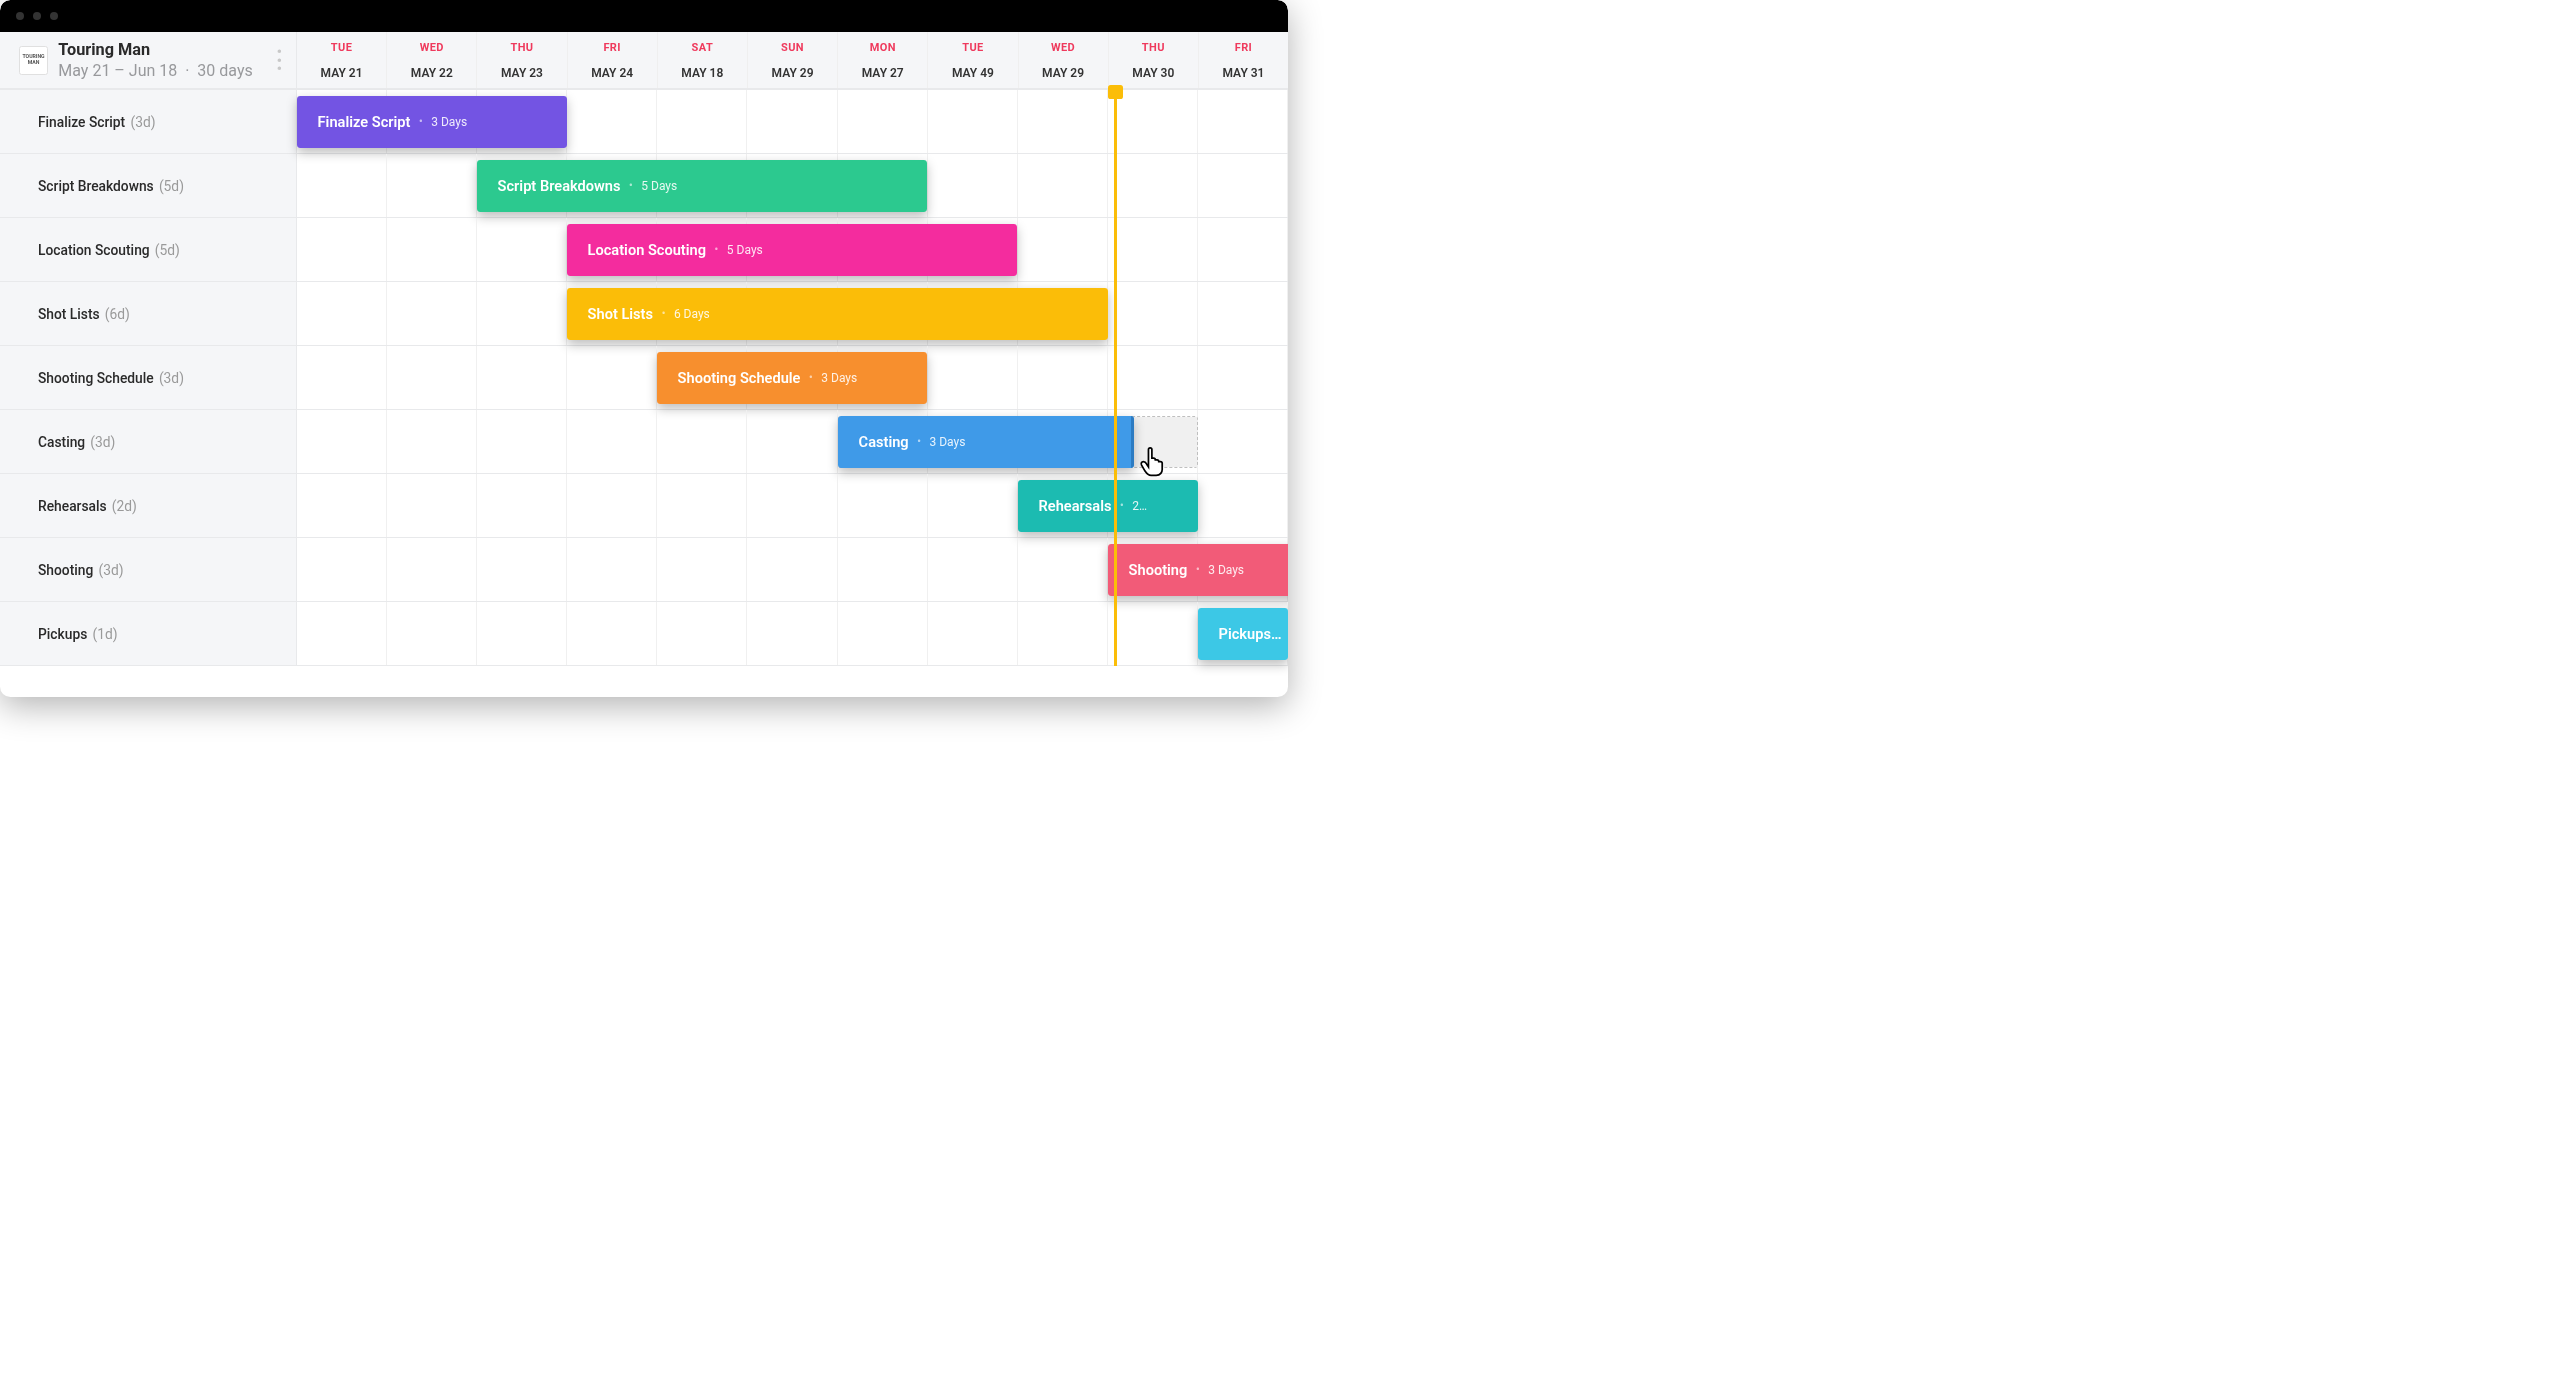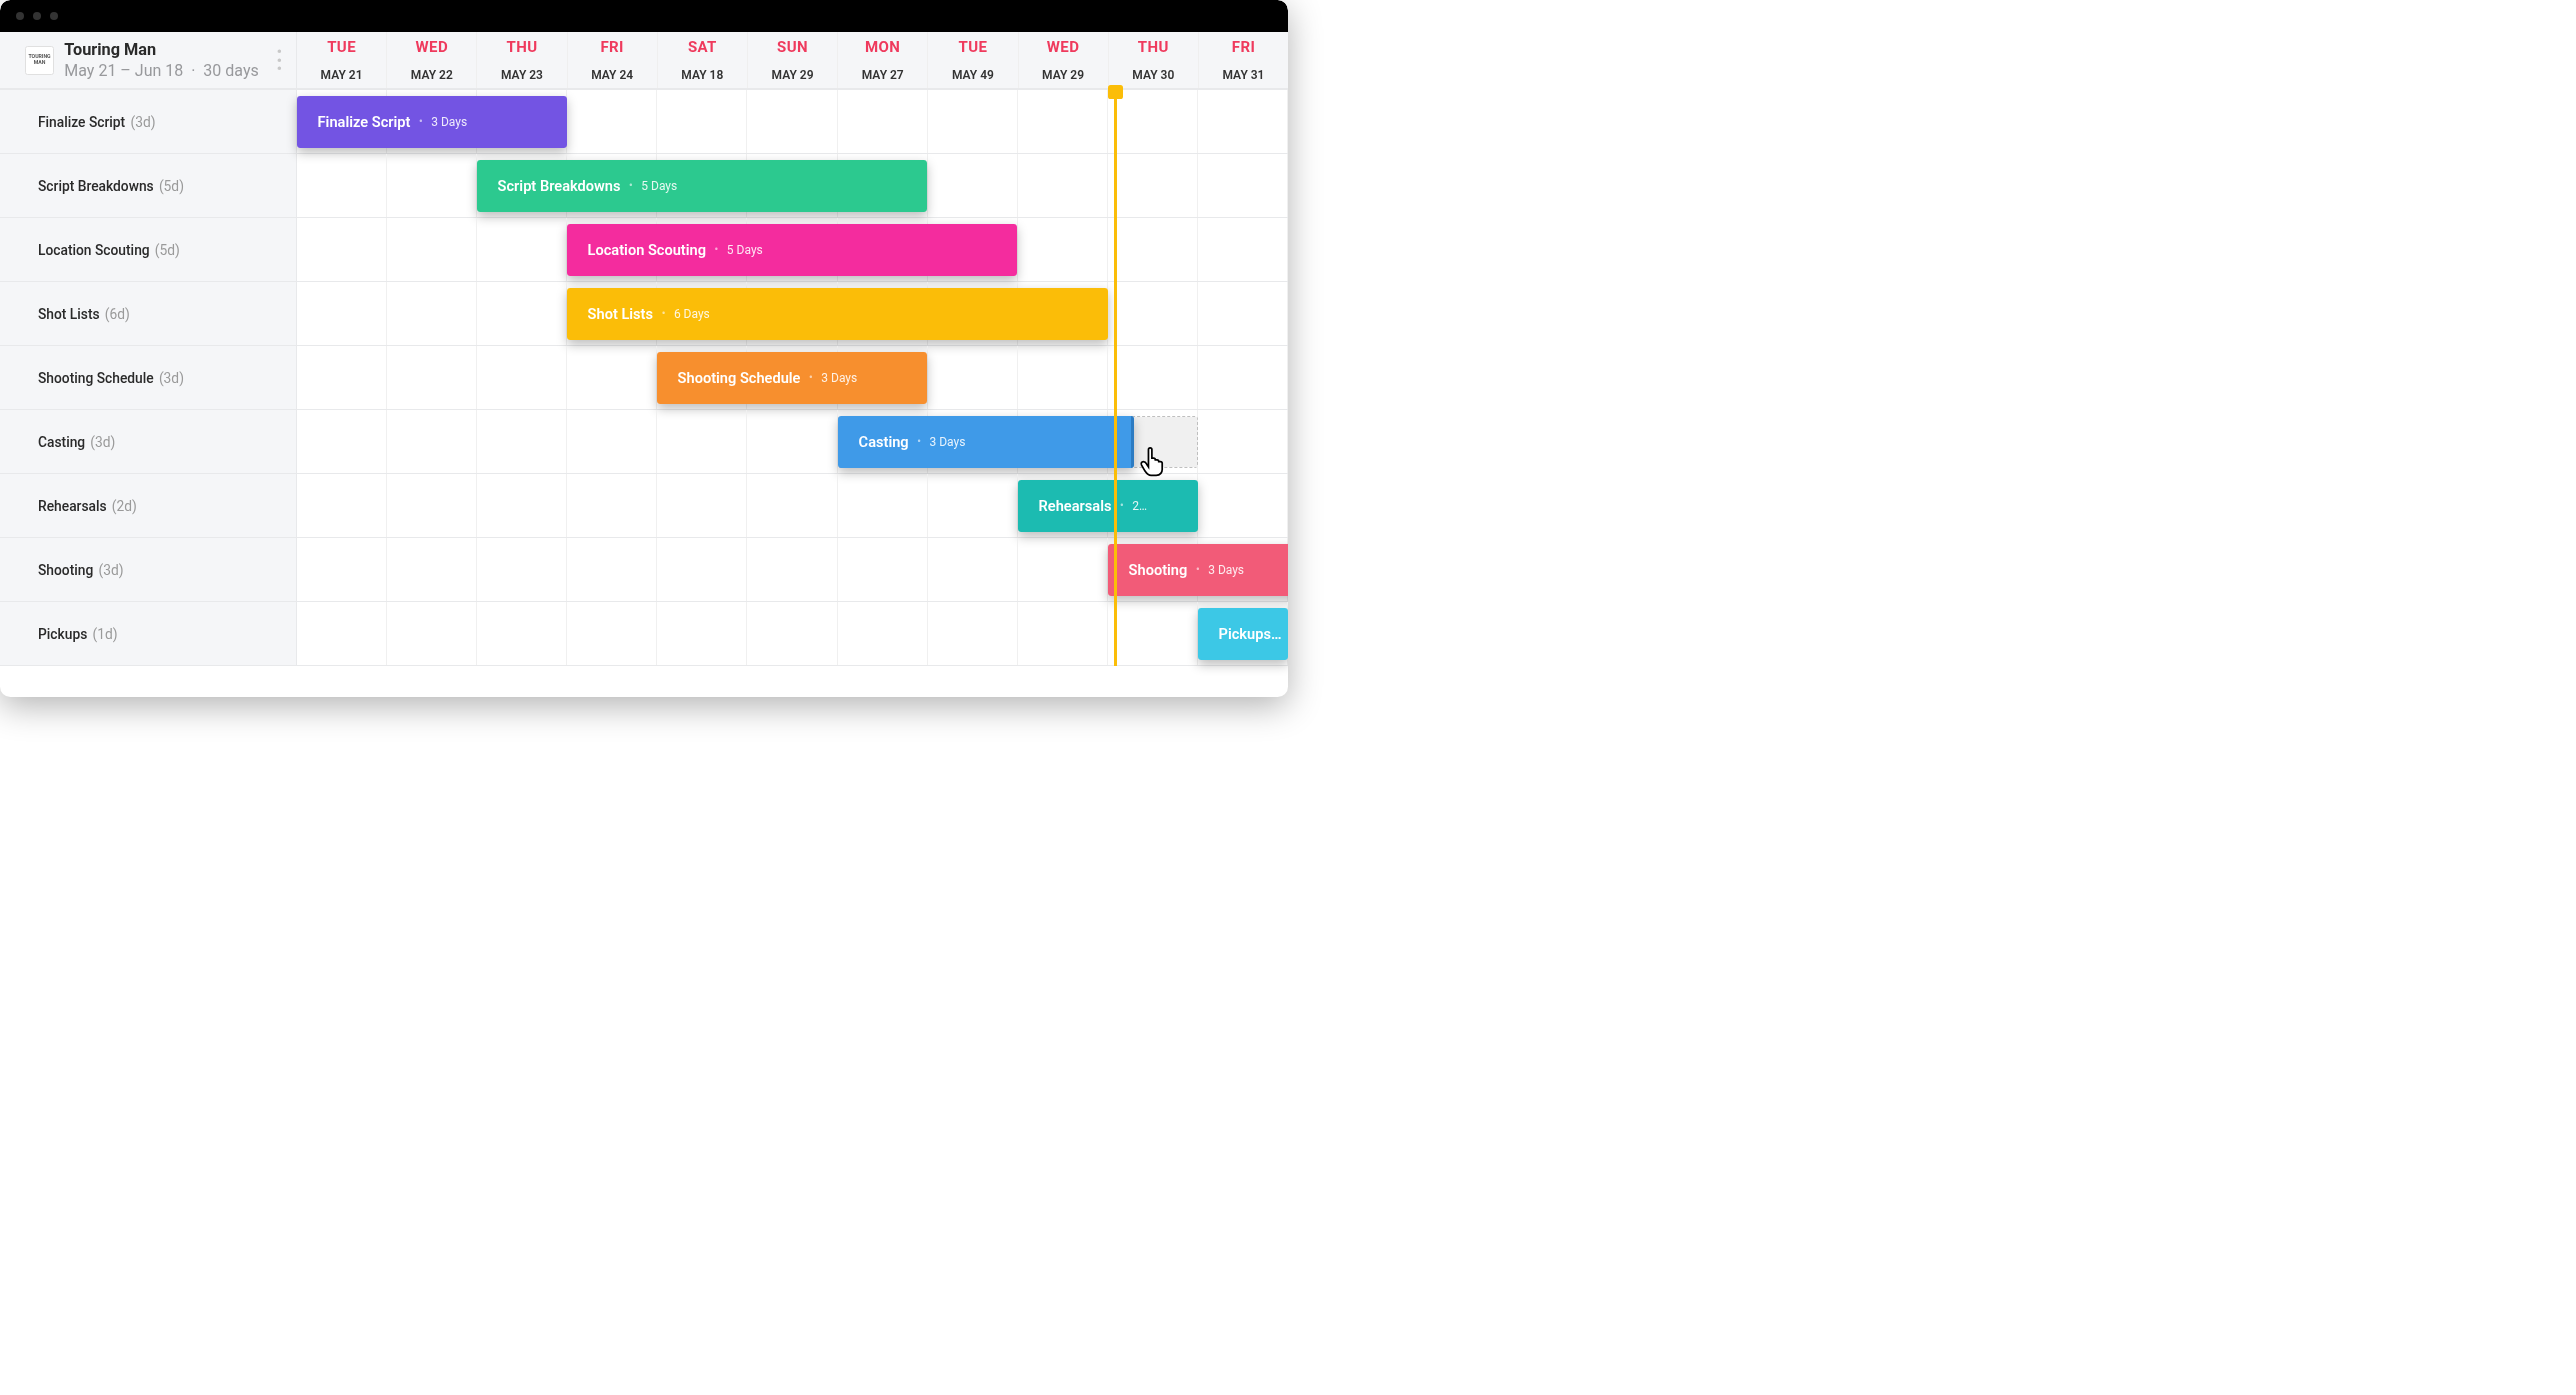--- a/index.html
+++ b/index.html
@@ -34,21 +34,21 @@
       height: 58px;
       background: #f5f6f8;
       border-bottom: 2.6px solid #e8e9eb;
       position: relative;
     }
 
     .project-cell {
       width: 297px;
       display: flex;
       align-items: center;
-      padding-left: 25px;
+      padding-left: 19px;
       border-right: 0.9px solid #e8e9eb;
       position: relative;
     }
     .project-logo {
       width: 29px; height: 29px;
       background: #fff;
       border: 0.9px solid #e0e0e0;
       border-radius: 2.6px;
       display: flex;
       align-items: center;
@@ -90,21 +90,21 @@
       flex: 1;
       min-width: 0;
       display: flex;
       flex-direction: column;
       align-items: center;
       justify-content: center;
       border-right: 0.9px solid #efefef;
     }
     .date-cell:last-child { border-right: none; }
     .day-name {
-      font-size: 15px;
+      font-size: 11px;
       font-weight: 700;
       color: #ef3a5d;
       letter-spacing: 0.4px;
     }
     .day-num {
       font-size: 12px;
       font-weight: 600;
       color: #333;
       margin-top: 12px;
     }

